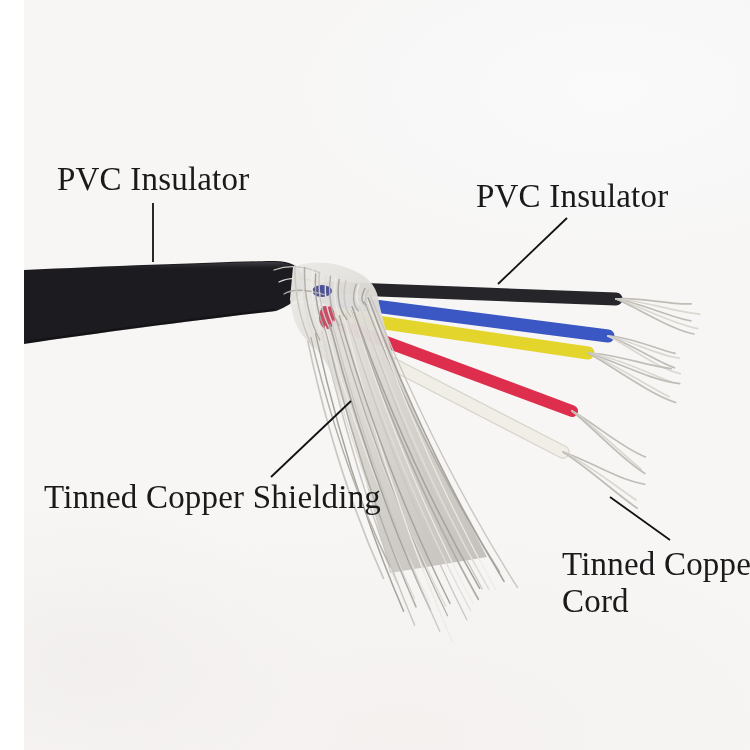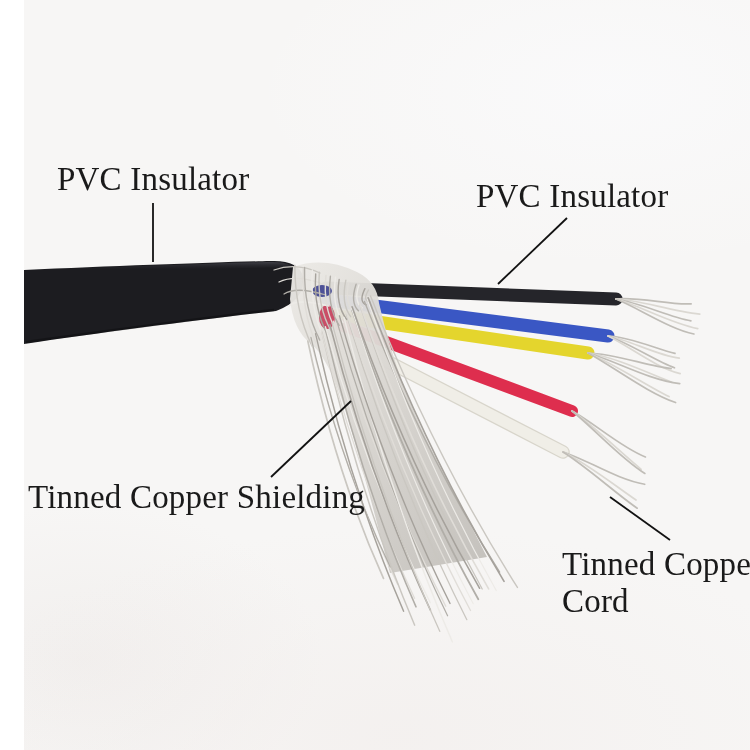--- a/index.html
+++ b/index.html
@@ -147,16 +147,16 @@
       <line x1="543" y1="218" x2="474" y2="284"></line>
       <line x1="327" y1="401" x2="247" y2="477"></line>
       <line x1="586" y1="497" x2="646" y2="540"></line>
     </g>
   </svg>
 
   <div class="label" style="left:33px;top:161px;">PVC Insulator</div>
 
   <div class="label" style="left:452px;top:178px;">PVC Insulator</div>
 
-  <div class="label" style="left:4px;top:479px;">Tinned Copper Shielding</div>
+  <div class="label" style="left:20px;top:479px;">Tinned Copper Shielding</div>
 
   <div class="label wrap" style="left:538px;top:546px;">Tinned Copper Cord</div>
 </div>
 
 </body></html>

